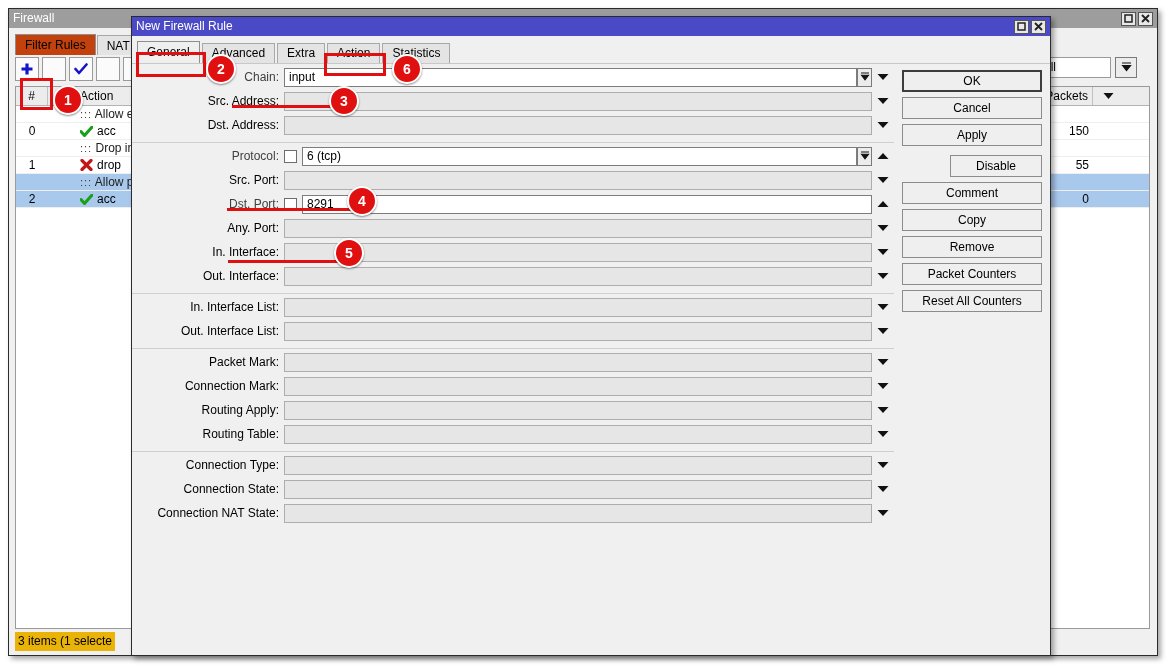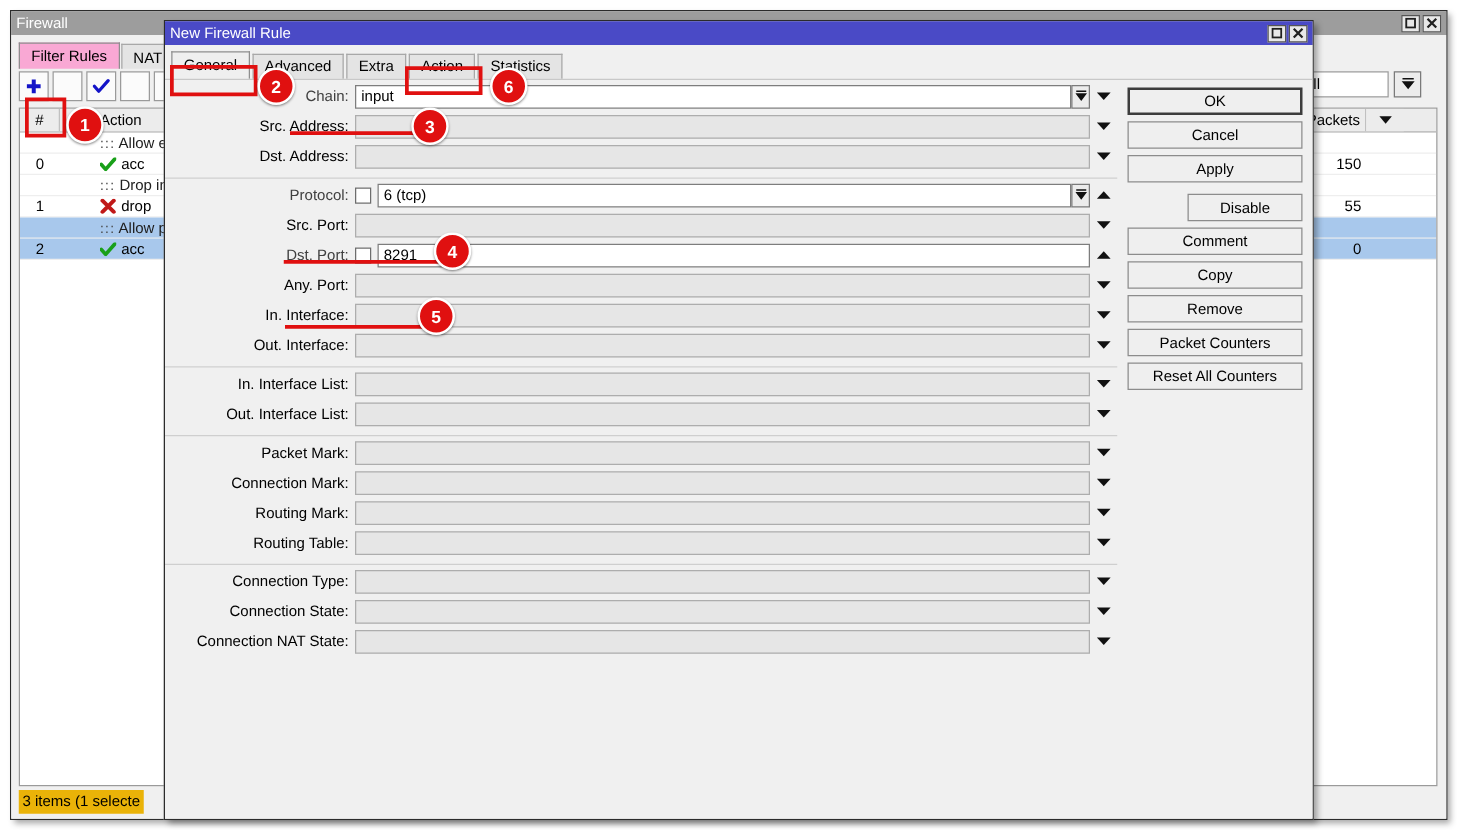--- a/index.html
+++ b/index.html
@@ -27,21 +27,21 @@
         display:flex;align-items:center;justify-content:center;box-sizing:border-box;}
   .tbtn svg{display:block;}
 
   
   #firewall-window{left:8px;top:8px;width:1150px;height:648px;}
   .fw-body{position:absolute;left:0;top:19px;right:0;bottom:0;background:#f0f0f0;}
 
   .fw-tabs{position:absolute;left:6px;top:6px;height:21px;display:flex;align-items:flex-end;}
   .fw-tab{height:20px;line-height:20px;padding:0 9px;background:#e4e4e4;border:1px solid #a8a8a8;
           border-bottom:none;box-sizing:border-box;font-size:12px;margin-right:1px;}
-  .fw-tab.sel{background:#f9a8d4;height:21px;line-height:21px;border-color:#8e8e8e;}
+  .fw-tab.sel{background:#c2410c;height:21px;line-height:21px;border-color:#8e8e8e;}
 
   .fw-toolbar{position:absolute;left:6px;top:28px;height:26px;display:flex;align-items:center;gap:3px;}
   .tool-btn{width:24px;height:24px;background:#fbfbfb;border:1px solid #9a9a9a;
             display:flex;align-items:center;justify-content:center;box-sizing:border-box;}
   .tool-wide{width:48px;}
 
   .fw-filter{position:absolute;top:29px;right:20px;display:flex;align-items:center;gap:4px;}
   .fw-filter .fbox{width:62px;height:21px;background:#fff;border:1px solid #9a9a9a;box-sizing:border-box;}
   .fw-filter .fbox2{width:72px;height:21px;background:#fff;border:1px solid #9a9a9a;box-sizing:border-box;
                     font-size:12px;line-height:19px;padding:0 4px;}
@@ -402,21 +402,21 @@
           <div class="frow">
             <div class="flabel">Connection Mark:</div>
             <div class="finput"></div>
             <div class="farrow">
               <svg width="12" height="8" viewBox="0 0 12 8">
                 <path d="M0.5 1 L6 7 L11.5 1 Z" fill="#111"></path>
               </svg>
             </div>
           </div>
           <div class="frow">
-            <div class="flabel">Routing Mark:</div>
+            <div class="flabel">Routing Apply:</div>
             <div class="finput"></div>
             <div class="farrow">
               <svg width="12" height="8" viewBox="0 0 12 8">
                 <path d="M0.5 1 L6 7 L11.5 1 Z" fill="#111"></path>
               </svg>
             </div>
           </div>
           <div class="frow">
             <div class="flabel">Routing Table:</div>
             <div class="finput"></div>

